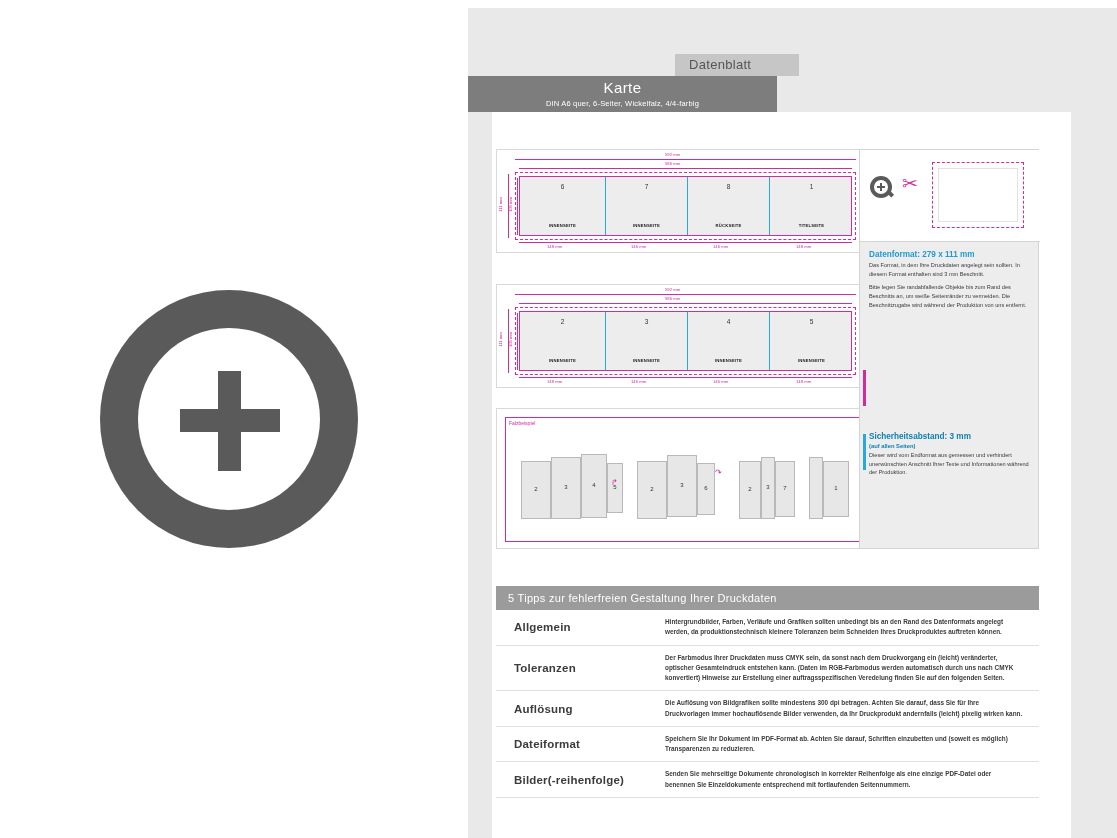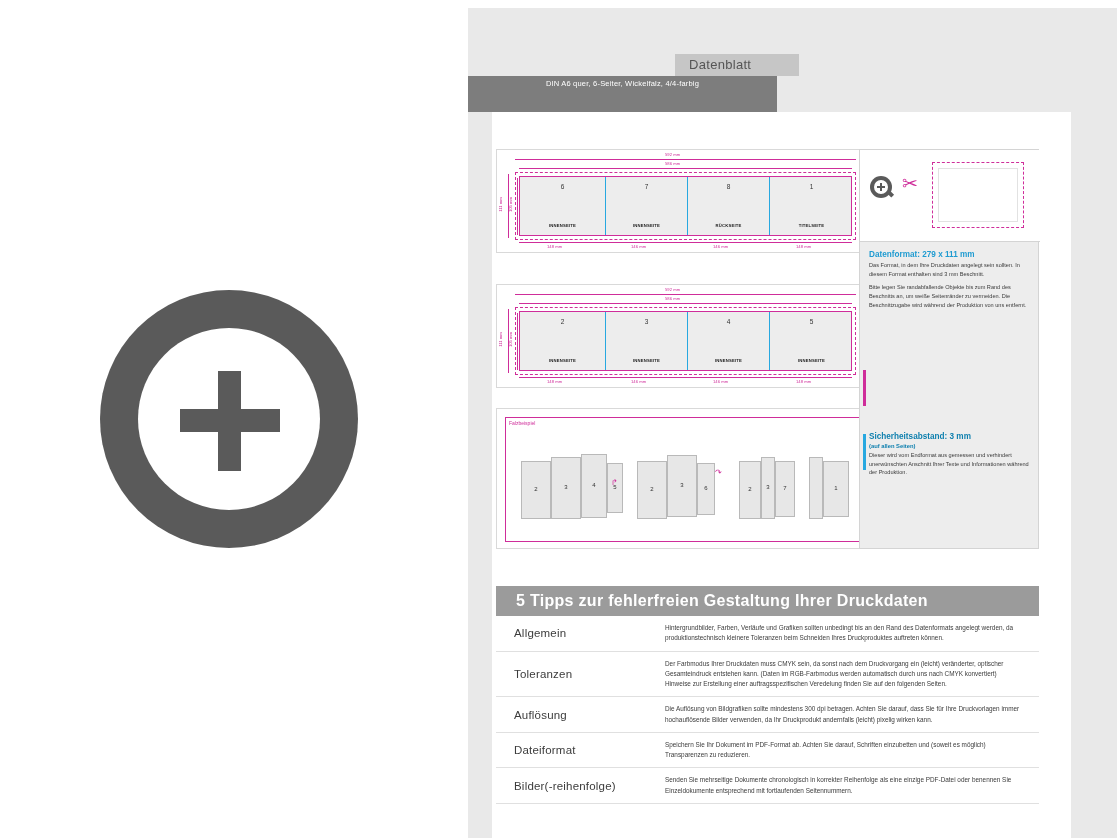--- a/index.html
+++ b/index.html
@@ -311,29 +311,29 @@
 
   
   #tips {
     position: absolute;
     left: 28px; top: 578px;
     width: 543px;
   }
   #tips .tips-head {
     background: #9b9b9b;
     color: #ffffff;
-    font-size: 16px;
-    padding: 6px 0 6px 20px;
+    font-size: 11px;
+    padding: 6px 0 6px 12px;
     letter-spacing: .3px;
-    font-weight: bold;
   }
   #tips table {
     width: 100%;
     border-collapse: collapse;
     background: #ffffff;
+    font-weight: bold;
   }
   #tips td {
     border-bottom: 1px solid #e0e0e0;
     vertical-align: middle;
     padding: 7px 6px;
   }
   #tips td.k {
     width: 163px;
     font-size: 11.5px;
     color: #3c3c3c;
@@ -361,20 +361,21 @@
 <div id="page">
   <div class="page-left-strip"></div>
   <div class="page-right-edge"></div>
   <div class="page-top-band"></div>
 
   <div class="tab-datenblatt">
     <span>Datenblatt</span>
   </div>
 
   <div class="title-bar">
+    <div class="t1">Karte</div>
     <div class="t2">DIN A6 quer, 6-Seiter, Wickelfalz, 4/4-farbig</div>
   </div>
 
   <div class="diagram" id="diag1">
 
     <div class="dim" style="left:168px; top:2px;">592 mm</div>
     <div class="dimline-h" style="left:18px; top:9px; width:341px;"></div>
     <div class="dim" style="left:168px; top:11px;">586 mm</div>
     <div class="dimline-h" style="left:22px; top:18px; width:333px;"></div>
 

